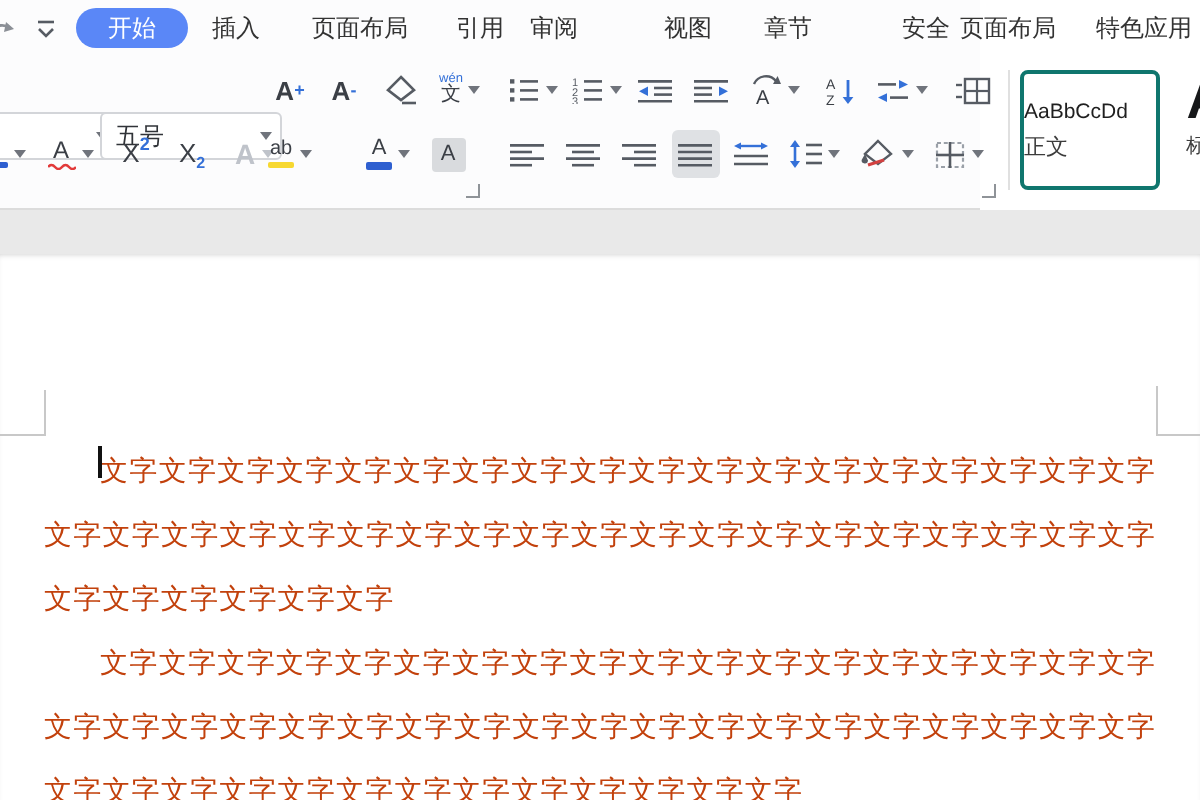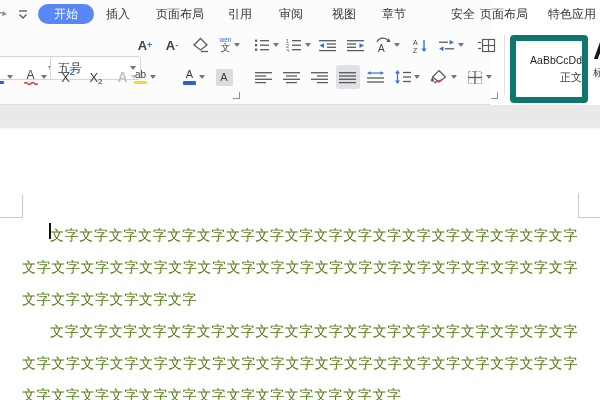--- a/index.html
+++ b/index.html
@@ -21,33 +21,33 @@
   .btn.active{background:#dfe1e4;border-radius:3px;}
   .lettericon{font-size:12px;font-weight:bold;color:#3b3f46;line-height:1;}
   .supmark{font-size:9px;color:#3470d8;font-weight:bold;vertical-align:top;line-height:1;}
   .stack{display:flex;flex-direction:column;align-items:center;line-height:1;}
   .pin-top{font-size:6.5px;color:#3470d8;}
   .pin-bot{font-size:10px;color:#3b3f46;}
   .bar{width:13px;height:3.5px;border-radius:1px;margin-top:1px;}
   .sep-v{position:absolute;width:1px;background:#e0e0e0;}
   .launcher{position:absolute;width:6px;height:6px;border-right:1.2px solid #8f9398;border-bottom:1.2px solid #8f9398;}
   
-  .gal-item{position:absolute;background:#fff;border:6px solid #0f766e;border-radius:4px;display:flex;flex-direction:column;
-            align-items:flex-end;justify-content:center;}
+  .gal-item{position:absolute;background:#fff;border:2px solid #0f766e;border-radius:4px;display:flex;flex-direction:column;
+            align-items:flex-start;justify-content:center;}
   .gal-sample{font-size:10.5px;color:#1f1f1f;}
   .gal-name{font-size:11px;color:#3c3c3c;margin-top:4px;}
   .gal-big{position:absolute;display:flex;flex-direction:column;align-items:center;}
   .gal-big-a{font-size:27px;font-weight:bold;color:#17181a;line-height:1;}
   .gal-big-name{font-size:10px;color:#3c3c3c;margin-top:2px;}
   
   .deskstrip{position:absolute;left:0;top:105px;width:600px;height:22px;background:#e9e9e9;}
   .page{position:absolute;left:0;top:127px;width:600px;height:273px;background:#ffffff;box-shadow:inset 0 2px 3px -2px rgba(0,0,0,.22);}
   .mark{position:absolute;background:#c8c8c8;}
   .doc-text{position:absolute;left:22px;top:219px;width:556px;height:181px;overflow:hidden;}
-  .doc-text p{margin:0;font-size:14px;line-height:32px;letter-spacing:0.6px;color:#4d7c0f;
+  .doc-text p{margin:0;font-size:14px;line-height:32px;letter-spacing:0.6px;color:#c2410c;
               text-align:justify;word-break:break-all;text-indent:2em;}
   .cursor{position:absolute;left:49px;top:223px;width:1.5px;height:16px;background:#111;}
   svg{display:block;}
 </style>
 </head>
 <body>
 
 <div class="app">
 
   <div class="ribbon">
@@ -62,21 +62,21 @@
       <span class="qat-ic" style="left:17px;top:9px">
         <svg width="12" height="12">
             <line x1="2" y1="2" x2="10" y2="2" stroke="#565b63" stroke-width="1.3"></line>
             <path d="M2.5,5.5 L6,9 L9.5,5.5" fill="none" stroke="#565b63" stroke-width="1.3"></path>
           </svg>
       </span>
       <span class="tab active" style="left:38px;width:56px">开始</span>
       <span class="tab" style="left:104px;width:28px">插入</span>
       <span class="tab" style="left:152px;width:56px">页面布局</span>
       <span class="tab" style="left:226px;width:28px">引用</span>
-      <span class="tab" style="left:277px;width:28px">审阅</span>
+      <span class="tab" style="left:263px;width:28px">审阅</span>
       <span class="tab" style="left:330px;width:28px">视图</span>
       <span class="tab" style="left:380px;width:28px">章节</span>
       <span class="tab" style="left:449px;width:28px">安全</span>
       <span class="tab" style="left:478px;width:52px">页面布局</span>
       <span class="tab" style="left:546px;width:52px">特色应用</span>
     </div>
 
     <div class="ctl rowA combo" style="left:-72px;width:118px">
       <span></span>
         <span class="caret"></span>

